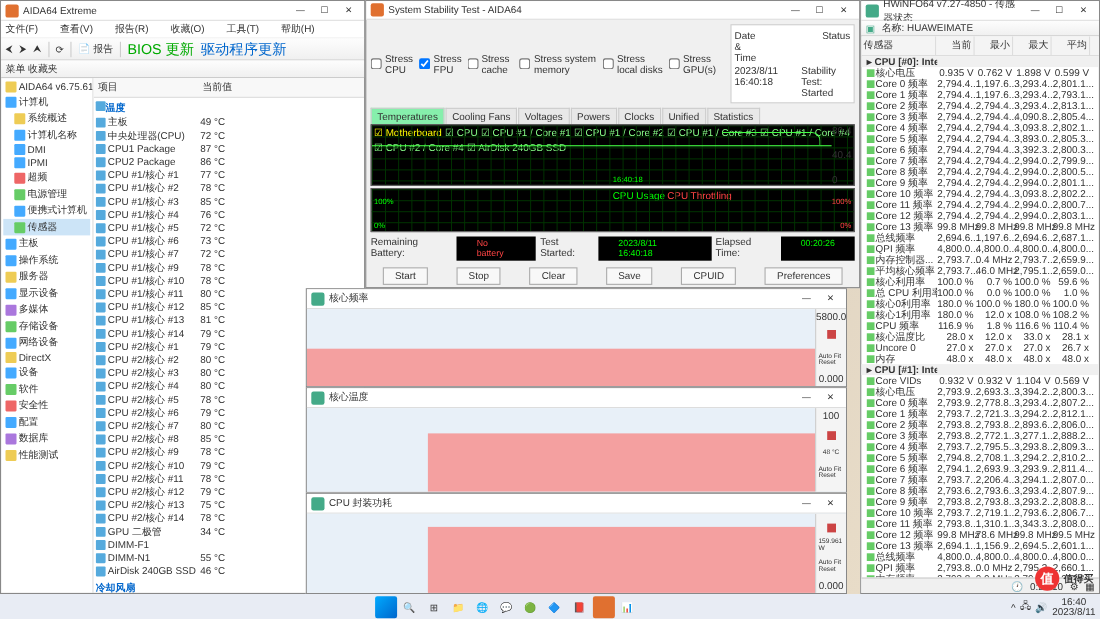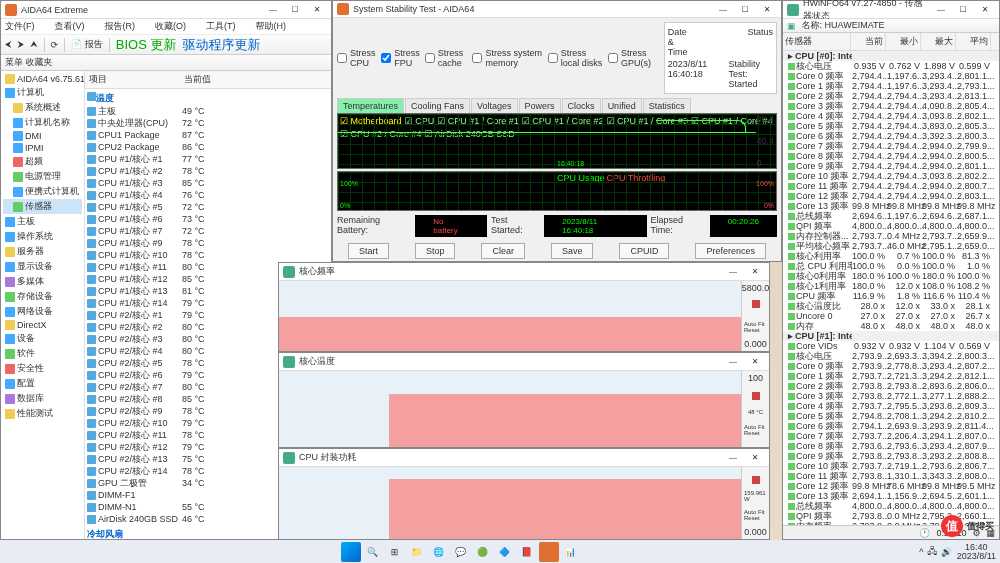--- a/index.html
+++ b/index.html
@@ -694,21 +694,21 @@
           <div class="hw-c">2,793.7...</div>
           <div class="hw-c">46.0 MHz</div>
           <div class="hw-c">2,795.1...</div>
           <div class="hw-c">2,659.0...</div>
         </div>
         <div class="hw-row">
           <div class="hw-c0"><span class="hw-ico g"></span>核心利用率</div>
           <div class="hw-c">100.0 %</div>
           <div class="hw-c">0.7 %</div>
           <div class="hw-c">100.0 %</div>
-          <div class="hw-c">81.3 %</div>
+          <div class="hw-c">59.6 %</div>
         </div>
         <div class="hw-row">
           <div class="hw-c0"><span class="hw-ico g"></span>总 CPU 利用率</div>
           <div class="hw-c">100.0 %</div>
           <div class="hw-c">0.0 %</div>
           <div class="hw-c">100.0 %</div>
           <div class="hw-c">1.0 %</div>
         </div>
         <div class="hw-row">
           <div class="hw-c0"><span class="hw-ico g"></span>核心0利用率</div>

